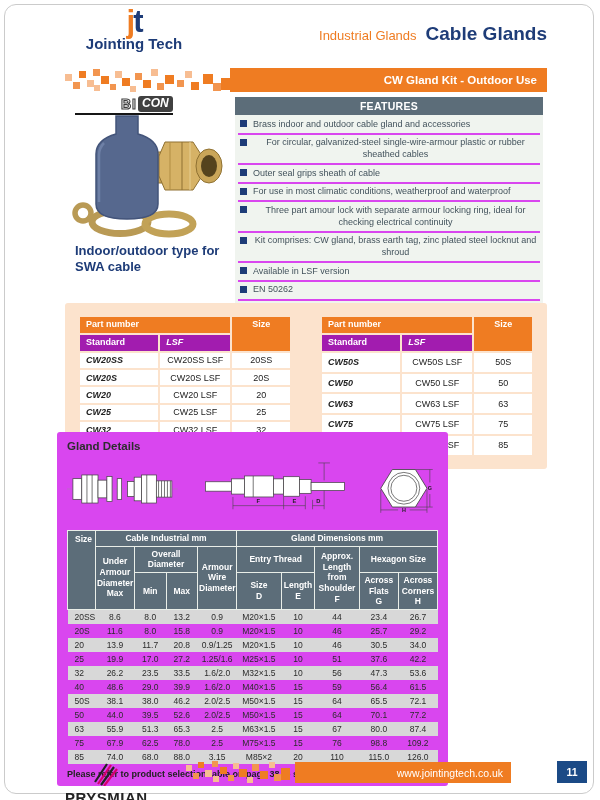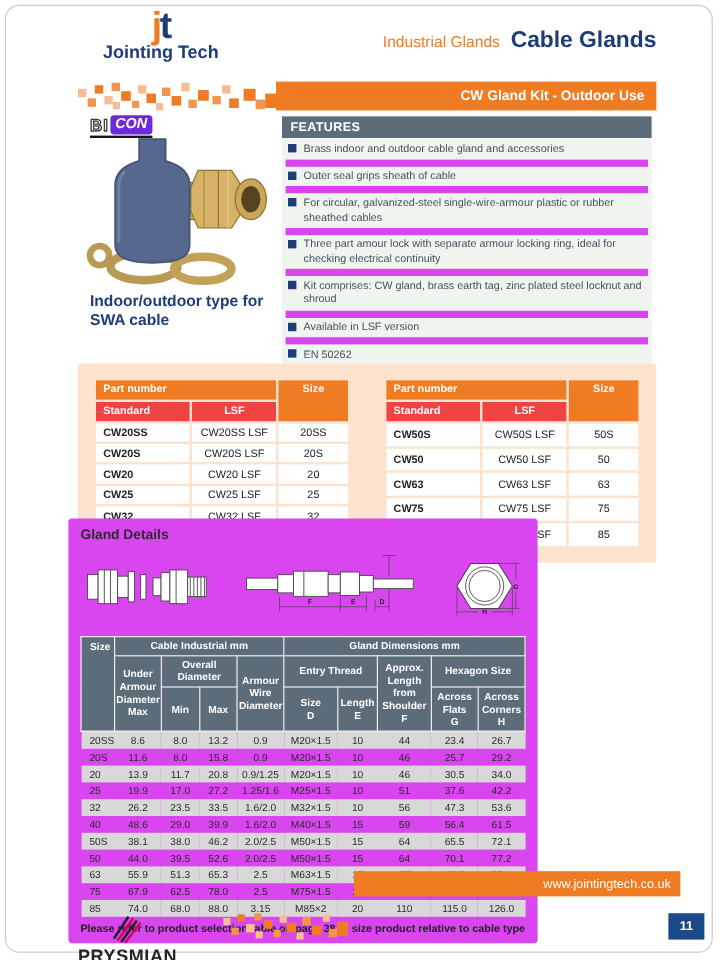--- a/index.html
+++ b/index.html
@@ -19,49 +19,49 @@
 
   .banner-row{position:absolute;left:65px;top:68px;width:482px;height:24px;}
   .mosaic{position:absolute;left:0;top:0;}
   .banner{position:absolute;left:165px;top:0;width:317px;height:24px;background:#ef7c22;
     color:#fff;font-weight:bold;font-size:11.5px;display:flex;align-items:center;
     justify-content:flex-end;padding-right:10px;box-sizing:border-box;}
 
   
   .bicon{position:absolute;left:75px;top:96px;display:flex;align-items:center;gap:1px;
     border-bottom:2.5px solid #161616;padding-bottom:1px;}
-  .bicon-bi{font-weight:800;font-size:14px;color:#fff;-webkit-text-stroke:1.1px #3c3c3c;letter-spacing:1px;}
-  .bicon-con{background:#6d28d9;color:#fff;font-weight:800;font-style:italic;font-size:12px;
+  .bicon-bi{font-weight:800;font-size:14px;color:#fff;-webkit-text-stroke:1.1px #3c3c3c;letter-spacing:1px;margin-left:46px;}
+  .bicon-con{background:#404040;color:#fff;font-weight:800;font-style:italic;font-size:12px;
     padding:0 4px 1px;border-radius:3px;line-height:1.2;}
   .product-photo{position:absolute;left:66px;top:112px;width:160px;height:128px;}
   .product-caption{position:absolute;left:75px;top:243px;width:168px;font-size:13px;
     font-weight:bold;color:#1e3c78;line-height:1.25;}
 
   
   .features-panel{position:absolute;left:235px;top:97px;width:308px;background:#f0f4ef;
-    padding-bottom:3px;border-radius:2px;}
+    padding-bottom:3px;border-radius:2px;text-align:center;}
   .features-header{background:#5c6d79;color:#fff;font-weight:bold;font-size:10.5px;
     letter-spacing:.3px;padding:3px 7px;}
   .features-list{padding:1px 3px 0;}
   .feature-item{display:flex;align-items:flex-start;gap:6px;padding:2.5px 2px;
-    border-bottom:6px solid #d946ef;font-size:9px;color:#42525c;line-height:1.3;}
+    border-bottom:2px solid #d946ef;font-size:9px;color:#42525c;line-height:1.3;}
   .feature-item .bullet{width:7px;height:7px;background:#1e3c78;flex:none;margin-top:1.5px;}
 
   
   .parts-panel{position:absolute;left:65px;top:303px;width:482px;background:#fce3cd;
     border-radius:3px;padding:12px 13px;box-sizing:border-box;display:flex;
     justify-content:space-between;}
   .pn-table{border-collapse:separate;border-spacing:2px;width:214px;font-size:9px;table-layout:fixed;}
   .pn-table th{background:#ef7c22;color:#fff;font-weight:bold;text-align:left;
     padding:3px 6px;line-height:1.1;}
-  .pn-table th.pn-sub{background:#ef4444;}
-  .pn-table th.pn-lsf{text-align:center;}
+  .pn-table th.pn-sub{background:#a21caf;}
+  .pn-table th.pn-lsf{font-style:italic;}
   .pn-table th.pn-size{text-align:center;vertical-align:top;}
   .pn-table td{background:#fff;padding:2.5px 6px;color:#222;line-height:1.15;}
-  .pn-table td:first-child{font-weight:bold;}
+  .pn-table td:first-child{font-weight:bold;font-style:italic;}
   .pn-table td:nth-child(2){font-weight:normal;text-align:center;}
   .pn-table td:nth-child(3){text-align:center;}
 
   
   .gland-panel{position:absolute;left:57px;top:432px;width:391px;background:#d946ef;
     border-radius:3px;padding:8px 10px 7px;box-sizing:border-box;}
   .gland-title{font-size:11.5px;font-weight:bold;color:#2d2d2d;}
   .drawings{display:flex;justify-content:center;align-items:center;gap:26px;
     height:72px;margin:1px 0 5px;}
   .dims{border-collapse:collapse;width:100%;font-size:8.5px;table-layout:fixed;}
@@ -72,21 +72,21 @@
   .dims tbody tr:nth-child(odd) td{background:#d8d8d8;}
   .dims td:first-child{text-align:left;padding-left:7px;}
   .gland-note{font-size:9px;font-weight:bold;color:#222;margin-top:5px;}
 
   
   .prysmian-logo{position:absolute;left:65px;top:760px;display:flex;align-items:center;gap:4px;flex-direction:column;}
   .prysmian-text{line-height:1;}
   .prysmian-name{font-size:15px;font-weight:bold;color:#242424;letter-spacing:.5px;}
   .prysmian-sub{font-size:4.5px;font-weight:bold;color:#d6006e;letter-spacing:1.6px;margin-top:1px;}
   .footer-mosaic{position:absolute;left:186px;top:760px;}
-  .footer-bar{position:absolute;left:295px;top:726px;width:272px;height:21px;background:#ef7c22;
+  .footer-bar{position:absolute;left:295px;top:762px;width:216px;height:21px;background:#ef7c22;
     color:#fff;font-size:10.5px;display:flex;align-items:center;justify-content:flex-end;
     padding-right:8px;box-sizing:border-box;cursor:pointer;}
   .page-badge{position:absolute;left:557px;top:761px;width:30px;height:22px;background:#1b4a86;
     color:#fff;font-weight:bold;font-size:10.5px;display:flex;align-items:center;justify-content:center;}
 
   svg text{font-family:"Liberation Sans",sans-serif;}
 </style>
 </head>
 <body>
 
@@ -161,25 +161,29 @@
 
 <div class="features-panel">
   <div class="features-header">FEATURES</div>
   <div class="features-list">
       <div class="feature-item">
         <span class="bullet"></span>
         <span>Brass indoor and outdoor cable gland and accessories</span>
       </div>
       <div class="feature-item">
         <span class="bullet"></span>
+        <span>For circular, galvanized-steel single-wire-armour plastic or rubber sheathed cables</span>
+      </div>
+      <div class="feature-item">
+        <span class="bullet"></span>
         <span>Outer seal grips sheath of cable</span>
       </div>
       <div class="feature-item">
         <span class="bullet"></span>
-        <span>For circular, galvanized-steel single-wire-armour plastic or rubber sheathed cables</span>
+        <span>For use in most climatic conditions, weatherproof and waterproof</span>
       </div>
       <div class="feature-item">
         <span class="bullet"></span>
         <span>Three part amour lock with separate armour locking ring, ideal for checking electrical continuity</span>
       </div>
       <div class="feature-item">
         <span class="bullet"></span>
         <span>Kit comprises: CW gland, brass earth tag, zinc plated steel locknut and shroud</span>
       </div>
       <div class="feature-item">

